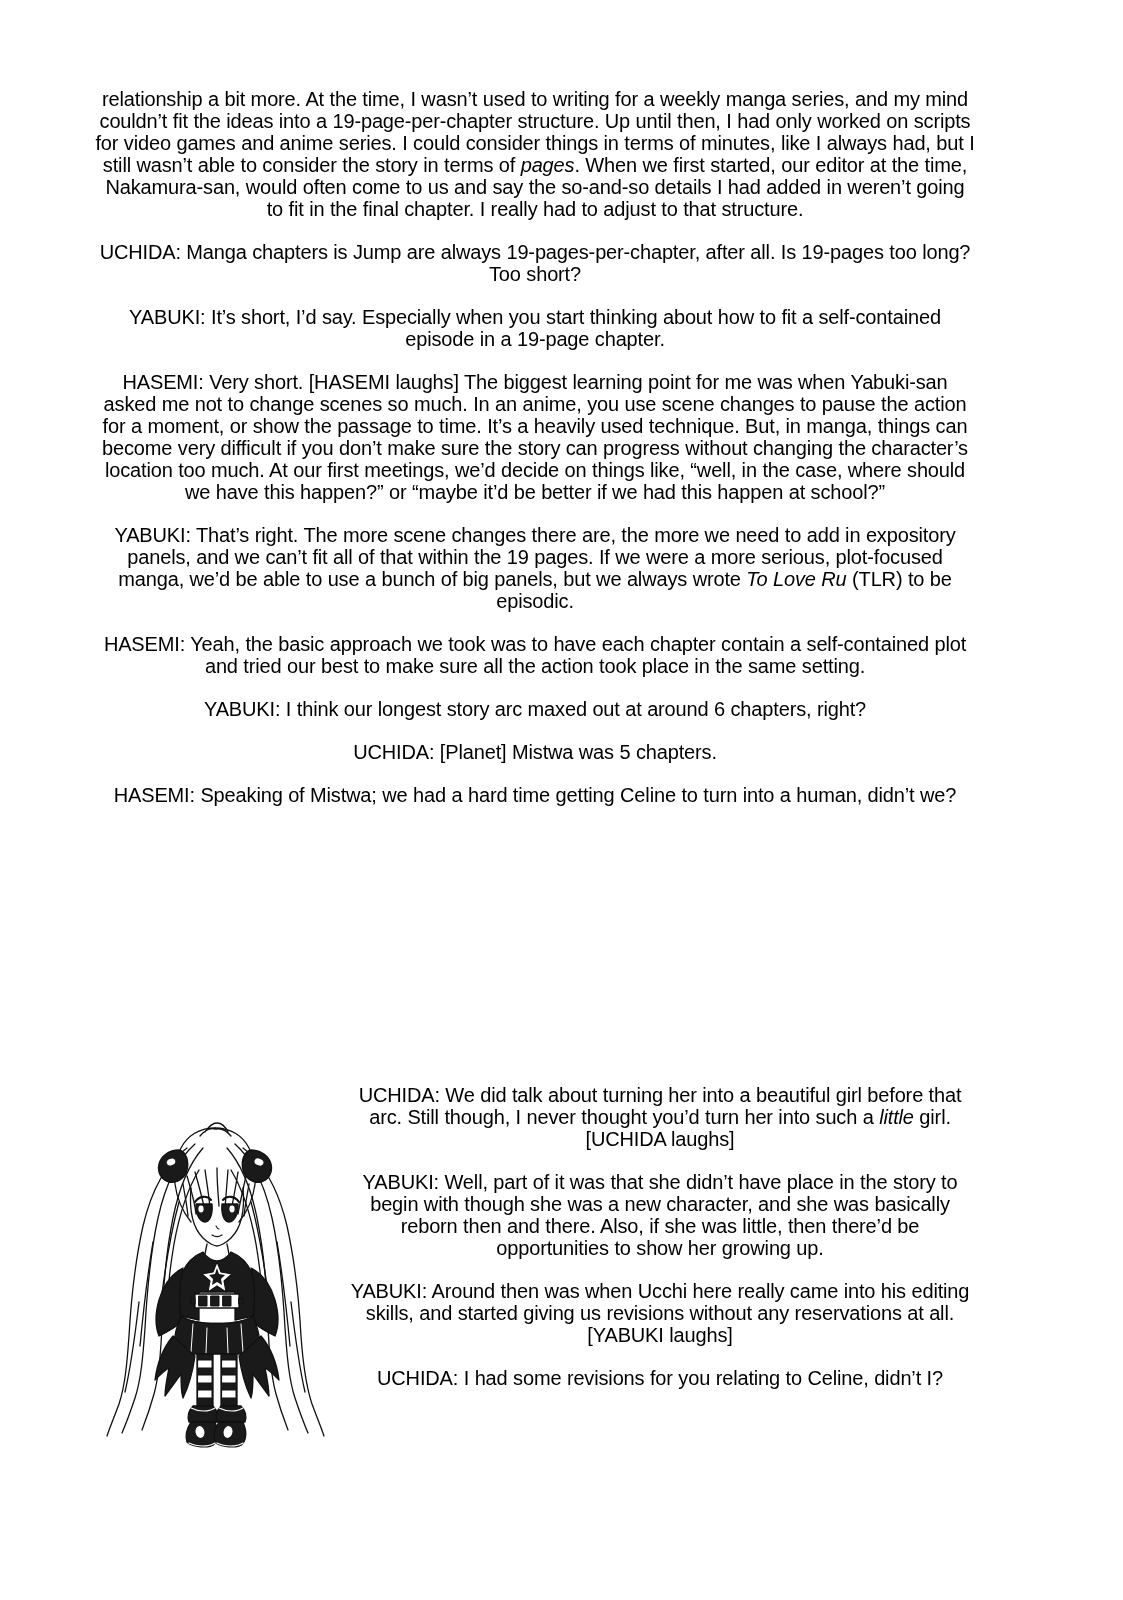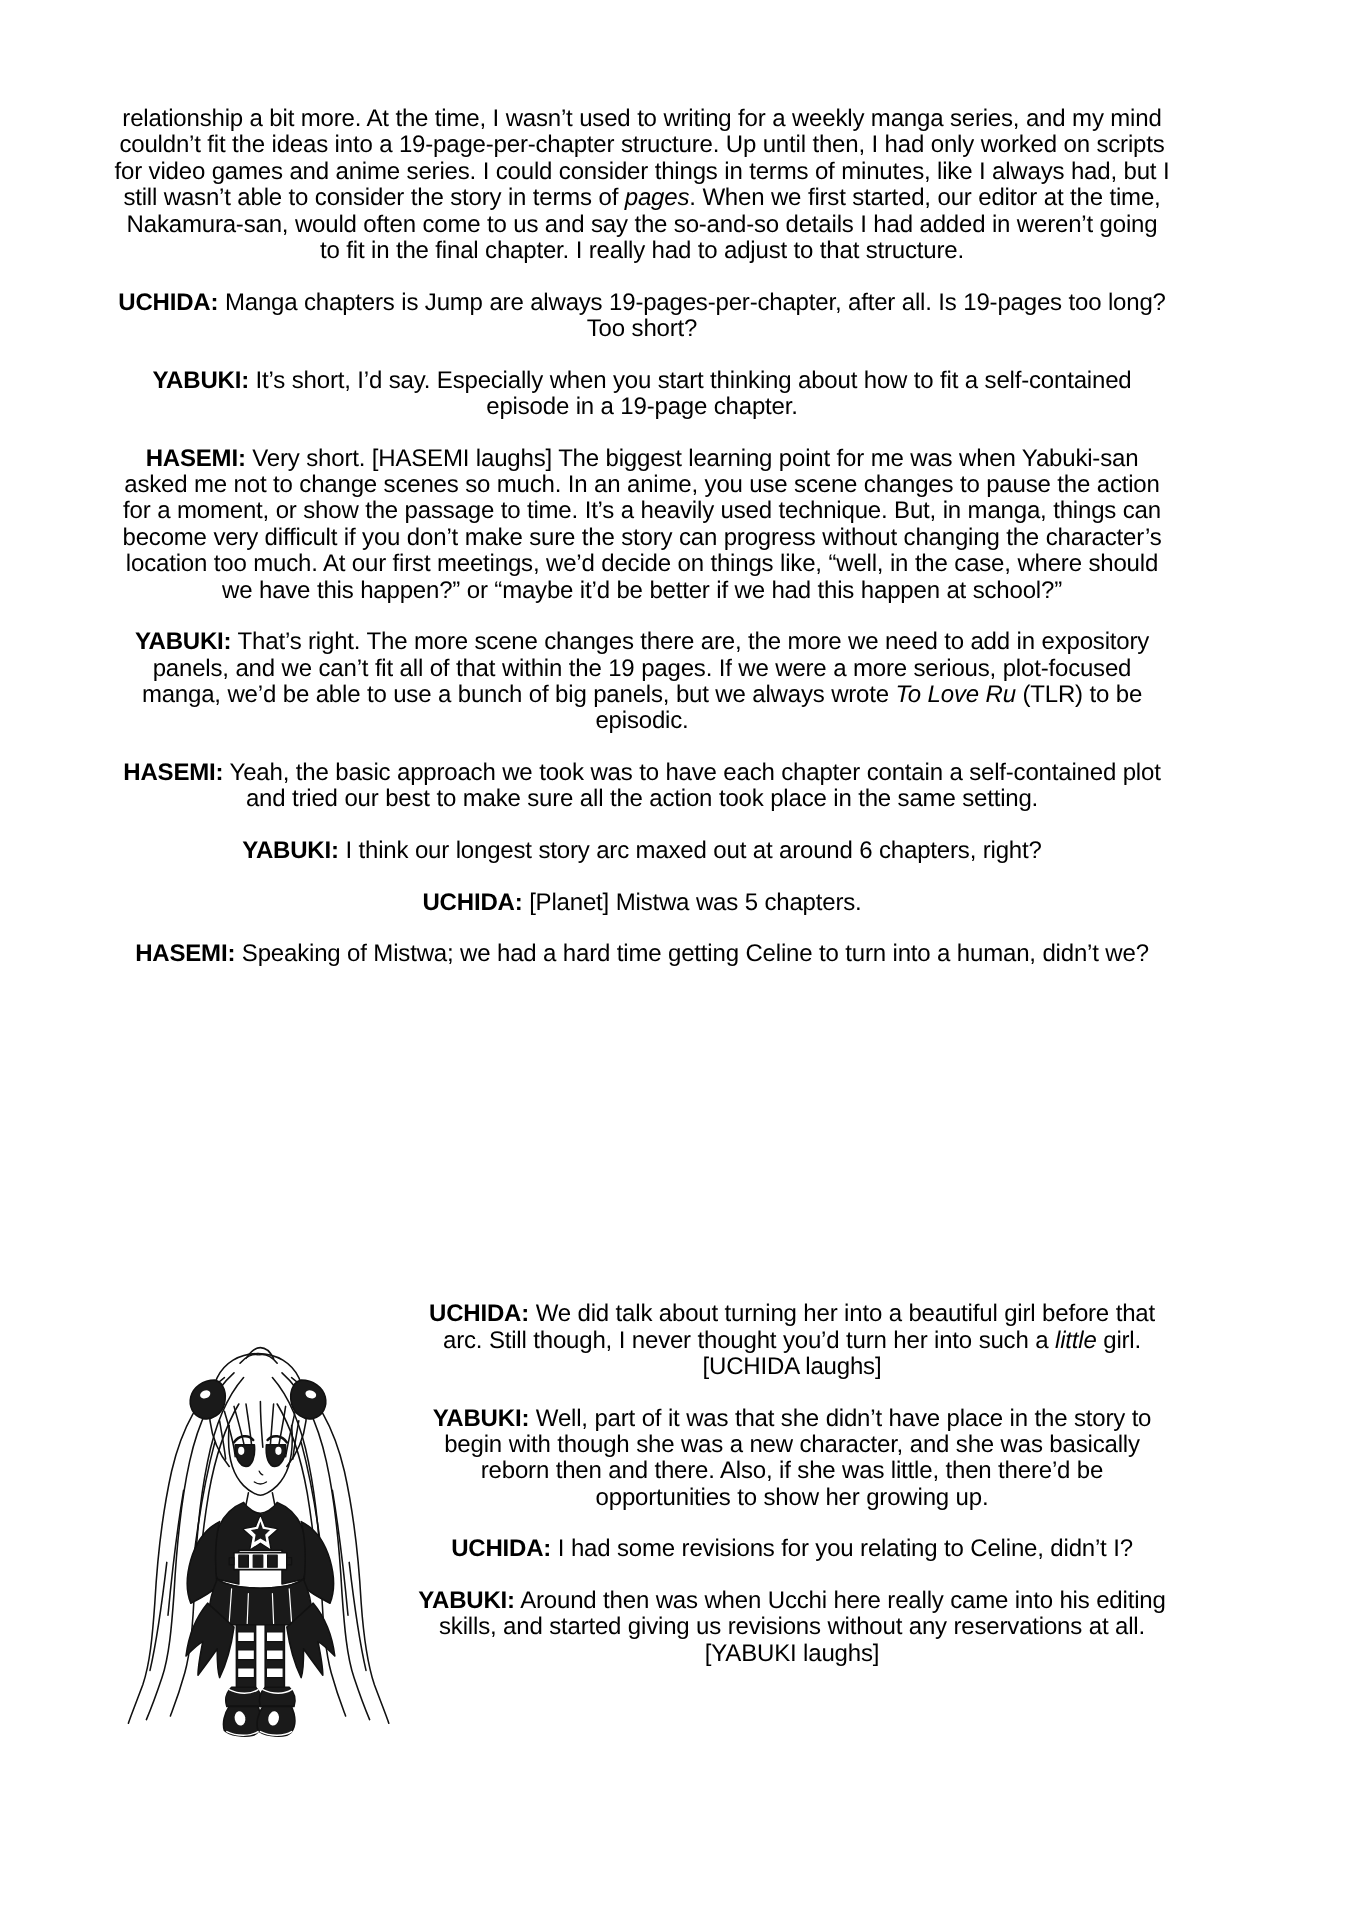--- a/index.html
+++ b/index.html
@@ -26,21 +26,21 @@
   p.para {
     margin: 0 0 21px 0;
     font-size: 20px;
     line-height: 22px;
     text-align: center;
     letter-spacing: -0.15px;
     word-spacing: 0.1px;
   }
   p.para:last-child { margin-bottom: 0; }
   .spk {
-    font-weight: bold;
+    font-weight: normal;
   }
   .ital { font-style: italic; }
 
   
   .bottom-block {
     position: absolute;
     left: 95px;
     top: 1084px;
     width: 880px;
   }
@@ -243,23 +243,23 @@
 
       <p class="para">
         <span class="spk">UCHIDA:</span><span> We did talk about turning her into a beautiful girl before that arc. Still though, I never thought you’d turn her into such a </span><span class="ital">little</span><span> girl. [UCHIDA laughs]</span>
       </p>
 
       <p class="para">
         <span class="spk">YABUKI:</span><span> Well, part of it was that she didn’t have place in the story to begin with though she was a new character, and she was basically reborn then and there. Also, if she was little, then there’d be opportunities to show her growing up.</span>
       </p>
 
       <p class="para">
+        <span class="spk">YABUKI:</span><span> Around then was when Ucchi here really came into his editing skills, and started giving us revisions without any reservations at all. [YABUKI laughs]</span>
+      </p>
+
+      <p class="para">
         <span class="spk">UCHIDA:</span><span> I had some revisions for you relating to Celine, didn’t I?</span>
-      </p>
-
-      <p class="para">
-        <span class="spk">YABUKI:</span><span> Around then was when Ucchi here really came into his editing skills, and started giving us revisions without any reservations at all. [YABUKI laughs]</span>
       </p>
 
     </div>
   </div>
 
 </div>
 
 </body></html>

